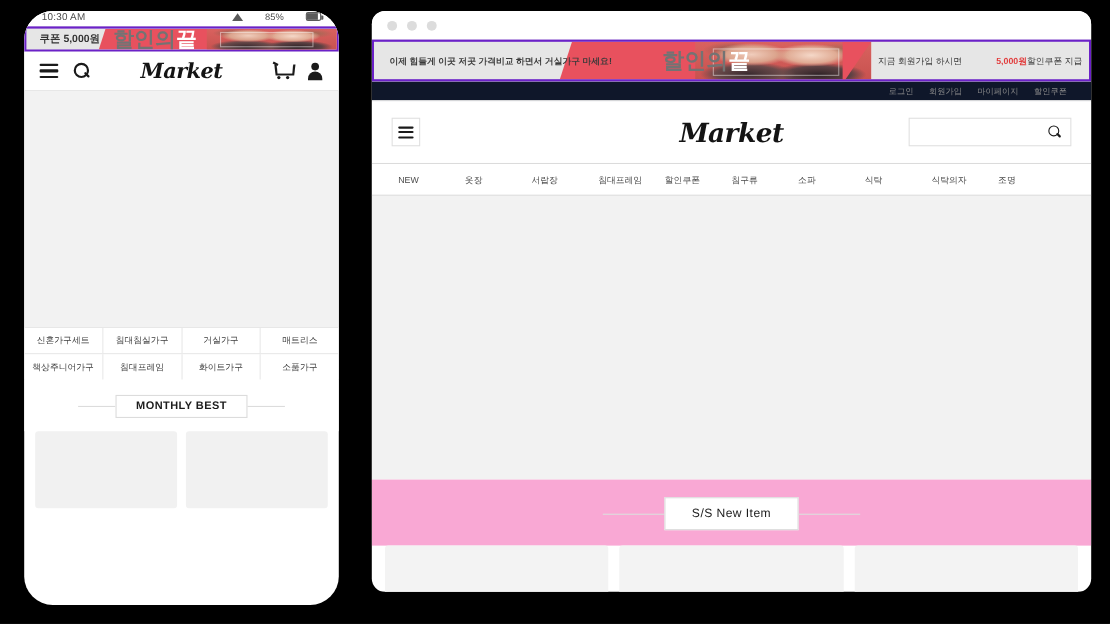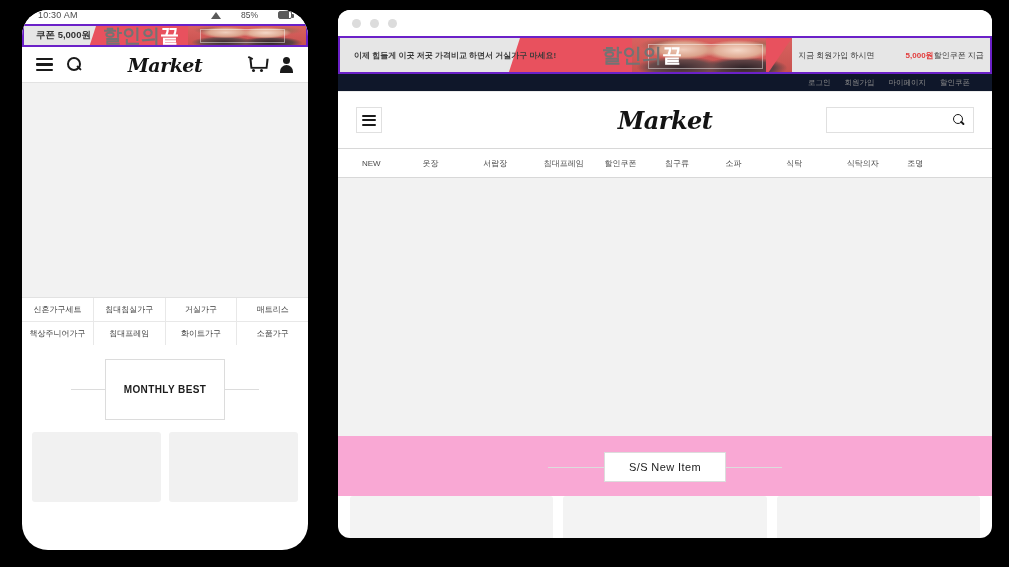--- a/index.html
+++ b/index.html
@@ -142,21 +142,21 @@
   .cat-cell {
     flex:1; text-align:center; font-size:8px; color:#3c3c3c;
     padding:6px 0; border-right:1px solid #e8e8e8; white-space:nowrap;
   }
   .cat-cell:last-child { border-right:none; }
 
   .m-divider-block { background:#fff; padding:14px 0 12px; }
   .ruled-title { display:flex; align-items:center; justify-content:center; }
   .ruled-title .rule { flex:1; height:1px; background:#dcdcdc; }
   .ruled-title .chip {
-    border:1px solid #dcdcdc; background:#fff; padding:24px 18px;
+    border:1px solid #dcdcdc; background:#fff; padding:4px 18px;
     font-size:10px; font-weight:700; letter-spacing:.4px; color:#1c1c1c; white-space:nowrap;
   }
   .m-divider-block .rule { max-width:34px; }
 
   .m-tiles { display:flex; gap:8px; padding:0 10px; }
   .m-tile { flex:1; height:70px; background:#f1f1f1; border-radius:3px; }
 
   
   #desktop {
     position:absolute; left:338px; top:10px;

